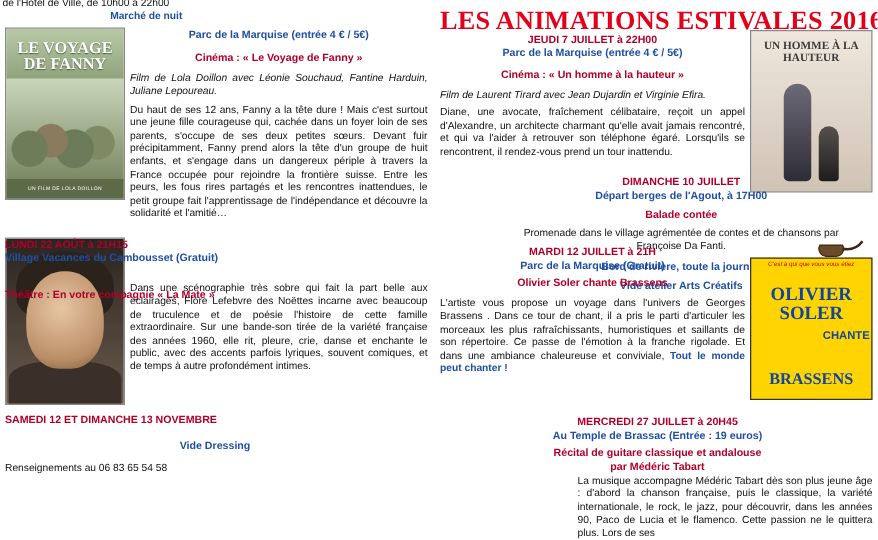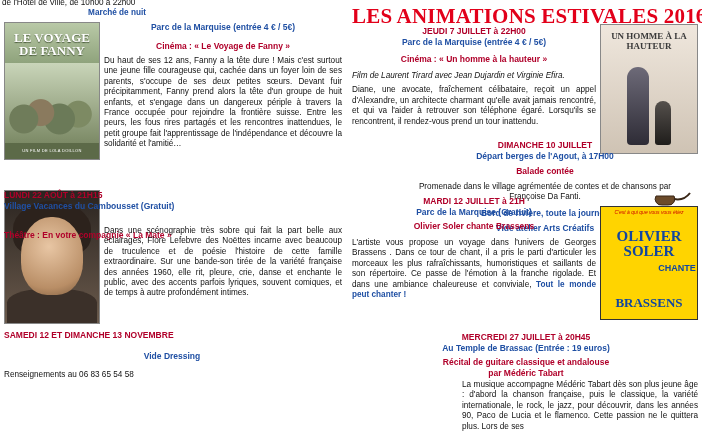--- a/index.html
+++ b/index.html
@@ -338,20 +338,23 @@
     <div class="poster" id="poster-fanny">
       <div class="pf-top"></div>
       <div class="pf-title">LE VOYAGE DE FANNY</div>
       <div class="pf-photo"></div>
       <div class="pf-foot">UN FILM DE LOLA DOILLON</div>
     </div>
 
     <div class="ev" style="position:absolute; left:104px; top:22px; width:238px;">
       <div class="ev-place">Parc de la Marquise (entrée 4 € / 5€)</div>
       <div class="ev-title" style="margin-top:8px;">Cinéma : « Le Voyage de Fanny »</div>
+      <div class="ev-body" style="margin-top:6px;">
+        <span class="lead">Film de Lola Doillon avec Léonie Souchaud, Fantine Harduin, Juliane Lepoureau.</span>
+      </div>
       <div class="ev-body" style="margin-top:4px;">Du haut de ses 12 ans, Fanny a la tête dure ! Mais c'est surtout une jeune fille courageuse qui, cachée dans un foyer loin de ses parents, s'occupe de ses deux petites sœurs. Devant fuir précipitamment, Fanny prend alors la tête d'un groupe de huit enfants, et s'engage dans un dangereux périple à travers la France occupée pour rejoindre la frontière suisse. Entre les peurs, les fous rires partagés et les rencontres inattendues, le petit groupe fait l'apprentissage de l'indépendance et découvre la solidarité et l'amitié…</div>
     </div>
 
     <div class="poster" id="poster-mate">
       <div class="pm-body"></div>
       <div class="pm-hair"></div>
       <div class="pm-face"></div>
     </div>
 
     <div class="ev" style="position:absolute; left:0px; top:190px; width:344px;">

